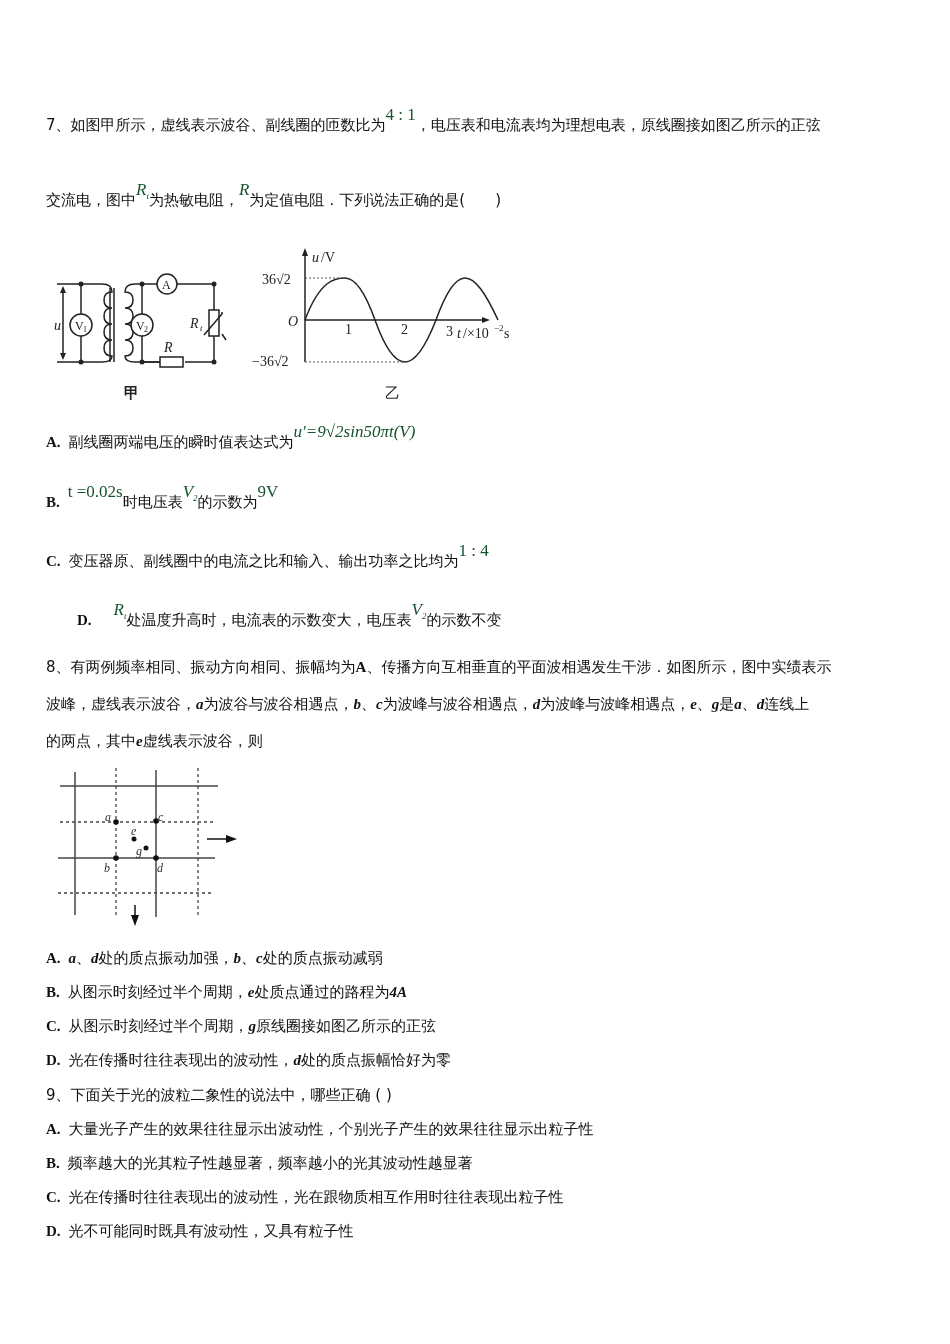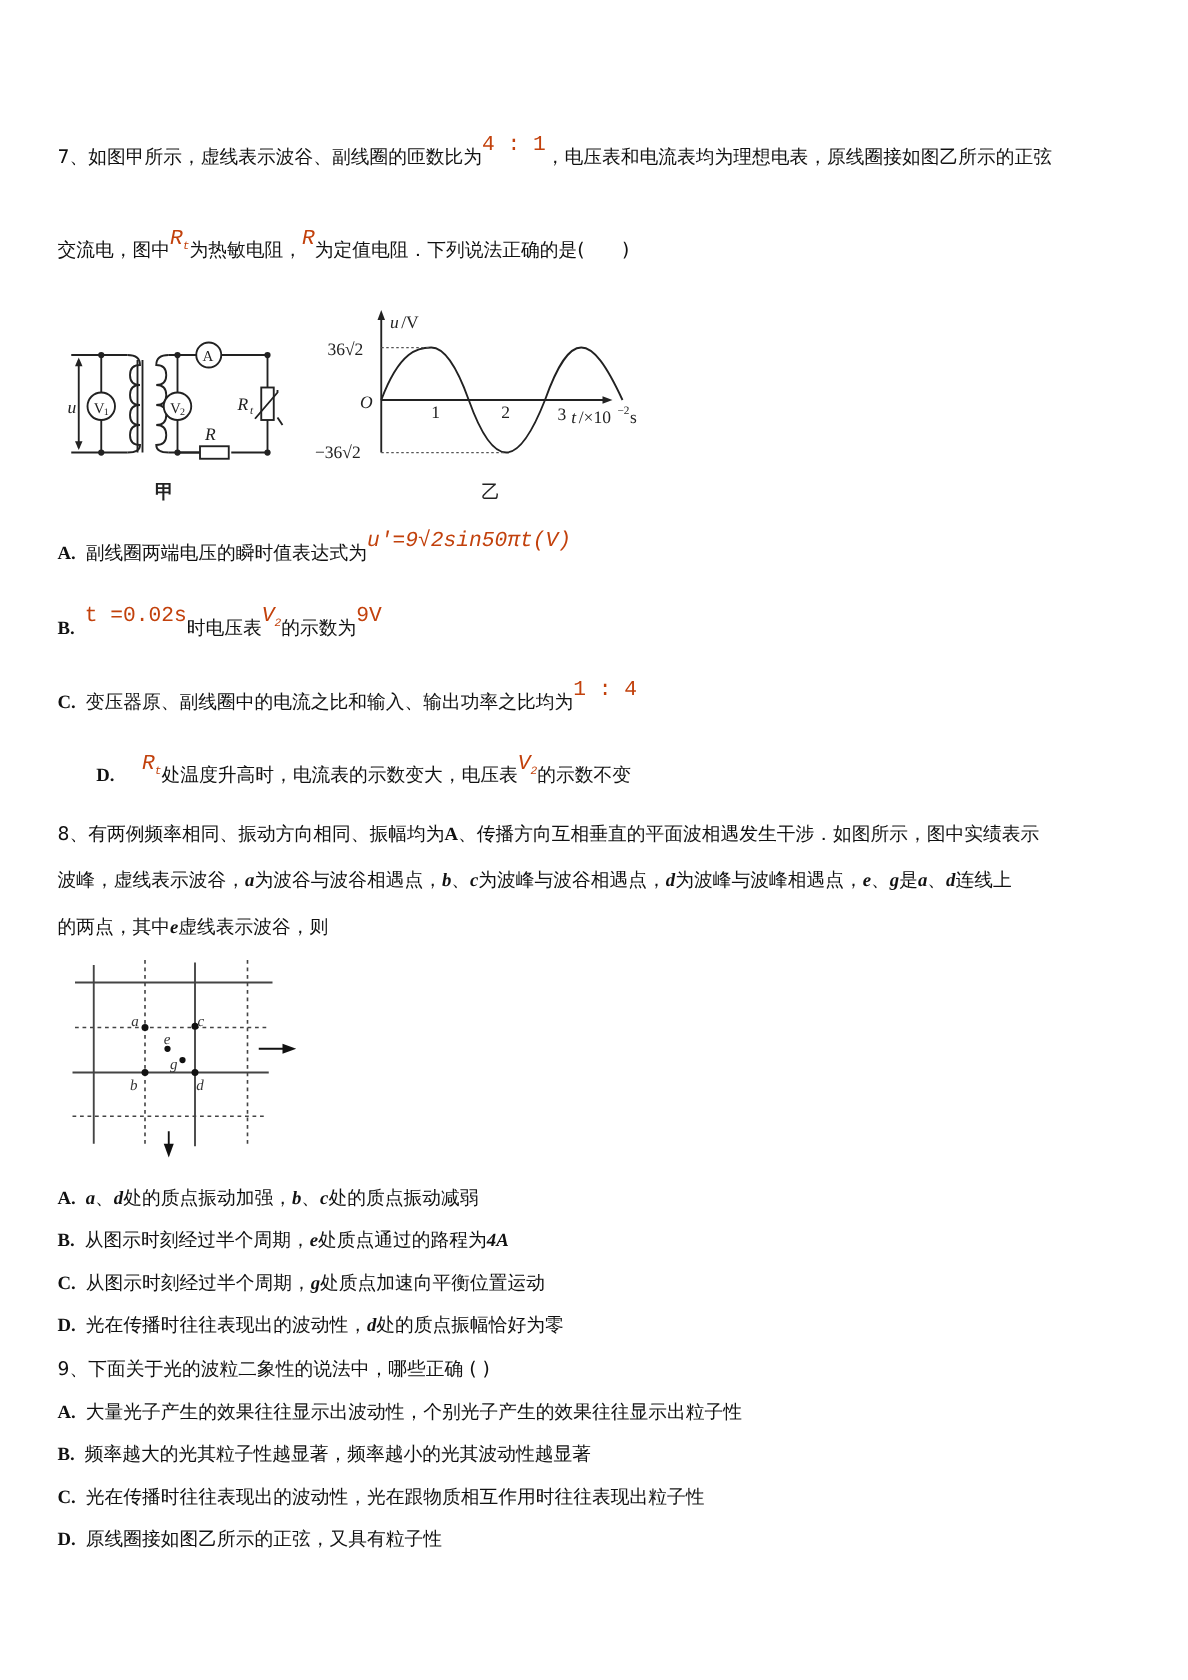--- a/index.html
+++ b/index.html
@@ -1,19 +1,19 @@
 <!DOCTYPE html>
 <html><head>
 <meta charset="utf-8">
 <style>
   html, body { margin: 0; padding: 0; background: #ffffff; }
   body { width: 950px; height: 1344px; position: relative; overflow: hidden;
          font-family: "DejaVu Sans", "Liberation Sans", sans-serif; color: #111; }
   .line { position: absolute; left: 46px; font-size: 15px; white-space: nowrap; line-height: 20px; }
-  .math { font-family: Liberation Mono, monospace; font-size: 17px; color: #c2410c; }
+  .math { font-family: Liberation Serif, serif; font-size: 17px; color: #14532d; }
   .math-up { position: relative; top: -10px; }
   .it { font-style: italic; text-align: right; }
   .sub { font-size: 9px; position: relative; top: 4px; }
   .b { font-weight: bold; font-family: "Liberation Serif", "DejaVu Serif", serif; }
   .bi { font-weight: bold; font-style: italic; font-family: "Liberation Serif", "DejaVu Serif", serif; }
   .opt { font-weight: bold; font-family: "Liberation Serif", "DejaVu Serif", serif; margin-right: 8px; }
   svg { position: absolute; }
   .svgtext { font-family: "Liberation Serif", "DejaVu Serif", serif; }
 </style>
 </head>
@@ -176,31 +176,31 @@
   </g>
 </svg>
 
 <div class="line" style="top:948px;text-align:center;">
   <span class="opt">A.</span><span class="bi">a</span><span>、</span><span class="bi">d</span><span>处的质点振动加强，</span><span class="bi">b</span><span>、</span><span class="bi">c</span><span>处的质点振动减弱</span>
 </div>
 <div class="line" style="top:982px;">
   <span class="opt">B.</span><span>从图示时刻经过半个周期，</span><span class="bi">e</span><span>处质点通过的路程为</span><span class="bi">4A</span>
 </div>
 <div class="line" style="top:1016px;">
-  <span class="opt">C.</span><span>从图示时刻经过半个周期，</span><span class="bi">g</span><span>处质点加速向平衡位置运动</span>
+  <span class="opt">C.</span><span>从图示时刻经过半个周期，</span><span class="bi">g</span><span>原线圈接如图乙所示的正弦</span>
 </div>
 <div class="line" style="top:1050px;">
   <span class="opt">D.</span><span>光在传播时往往表现出的波动性，</span><span class="bi">d</span><span>处的质点振幅恰好为零</span>
 </div>
 
 <div class="line" style="top:1085px;">9、下面关于光的波粒二象性的说法中，哪些正确 ( )</div>
 <div class="line" style="top:1119px;">
   <span class="opt">A.</span><span>大量光子产生的效果往往显示出波动性，个别光子产生的效果往往显示出粒子性</span>
 </div>
 <div class="line" style="top:1153px;text-align:right;">
   <span class="opt">B.</span><span>频率越大的光其粒子性越显著，频率越小的光其波动性越显著</span>
 </div>
 <div class="line" style="top:1187px;">
   <span class="opt">C.</span><span>光在传播时往往表现出的波动性，光在跟物质相互作用时往往表现出粒子性</span>
 </div>
 <div class="line" style="top:1221px;">
-  <span class="opt">D.</span><span>原线圈接如图乙所示的正弦，又具有粒子性</span>
+  <span class="opt">D.</span><span>光不可能同时既具有波动性，又具有粒子性</span>
 </div>
 
 </body></html>

